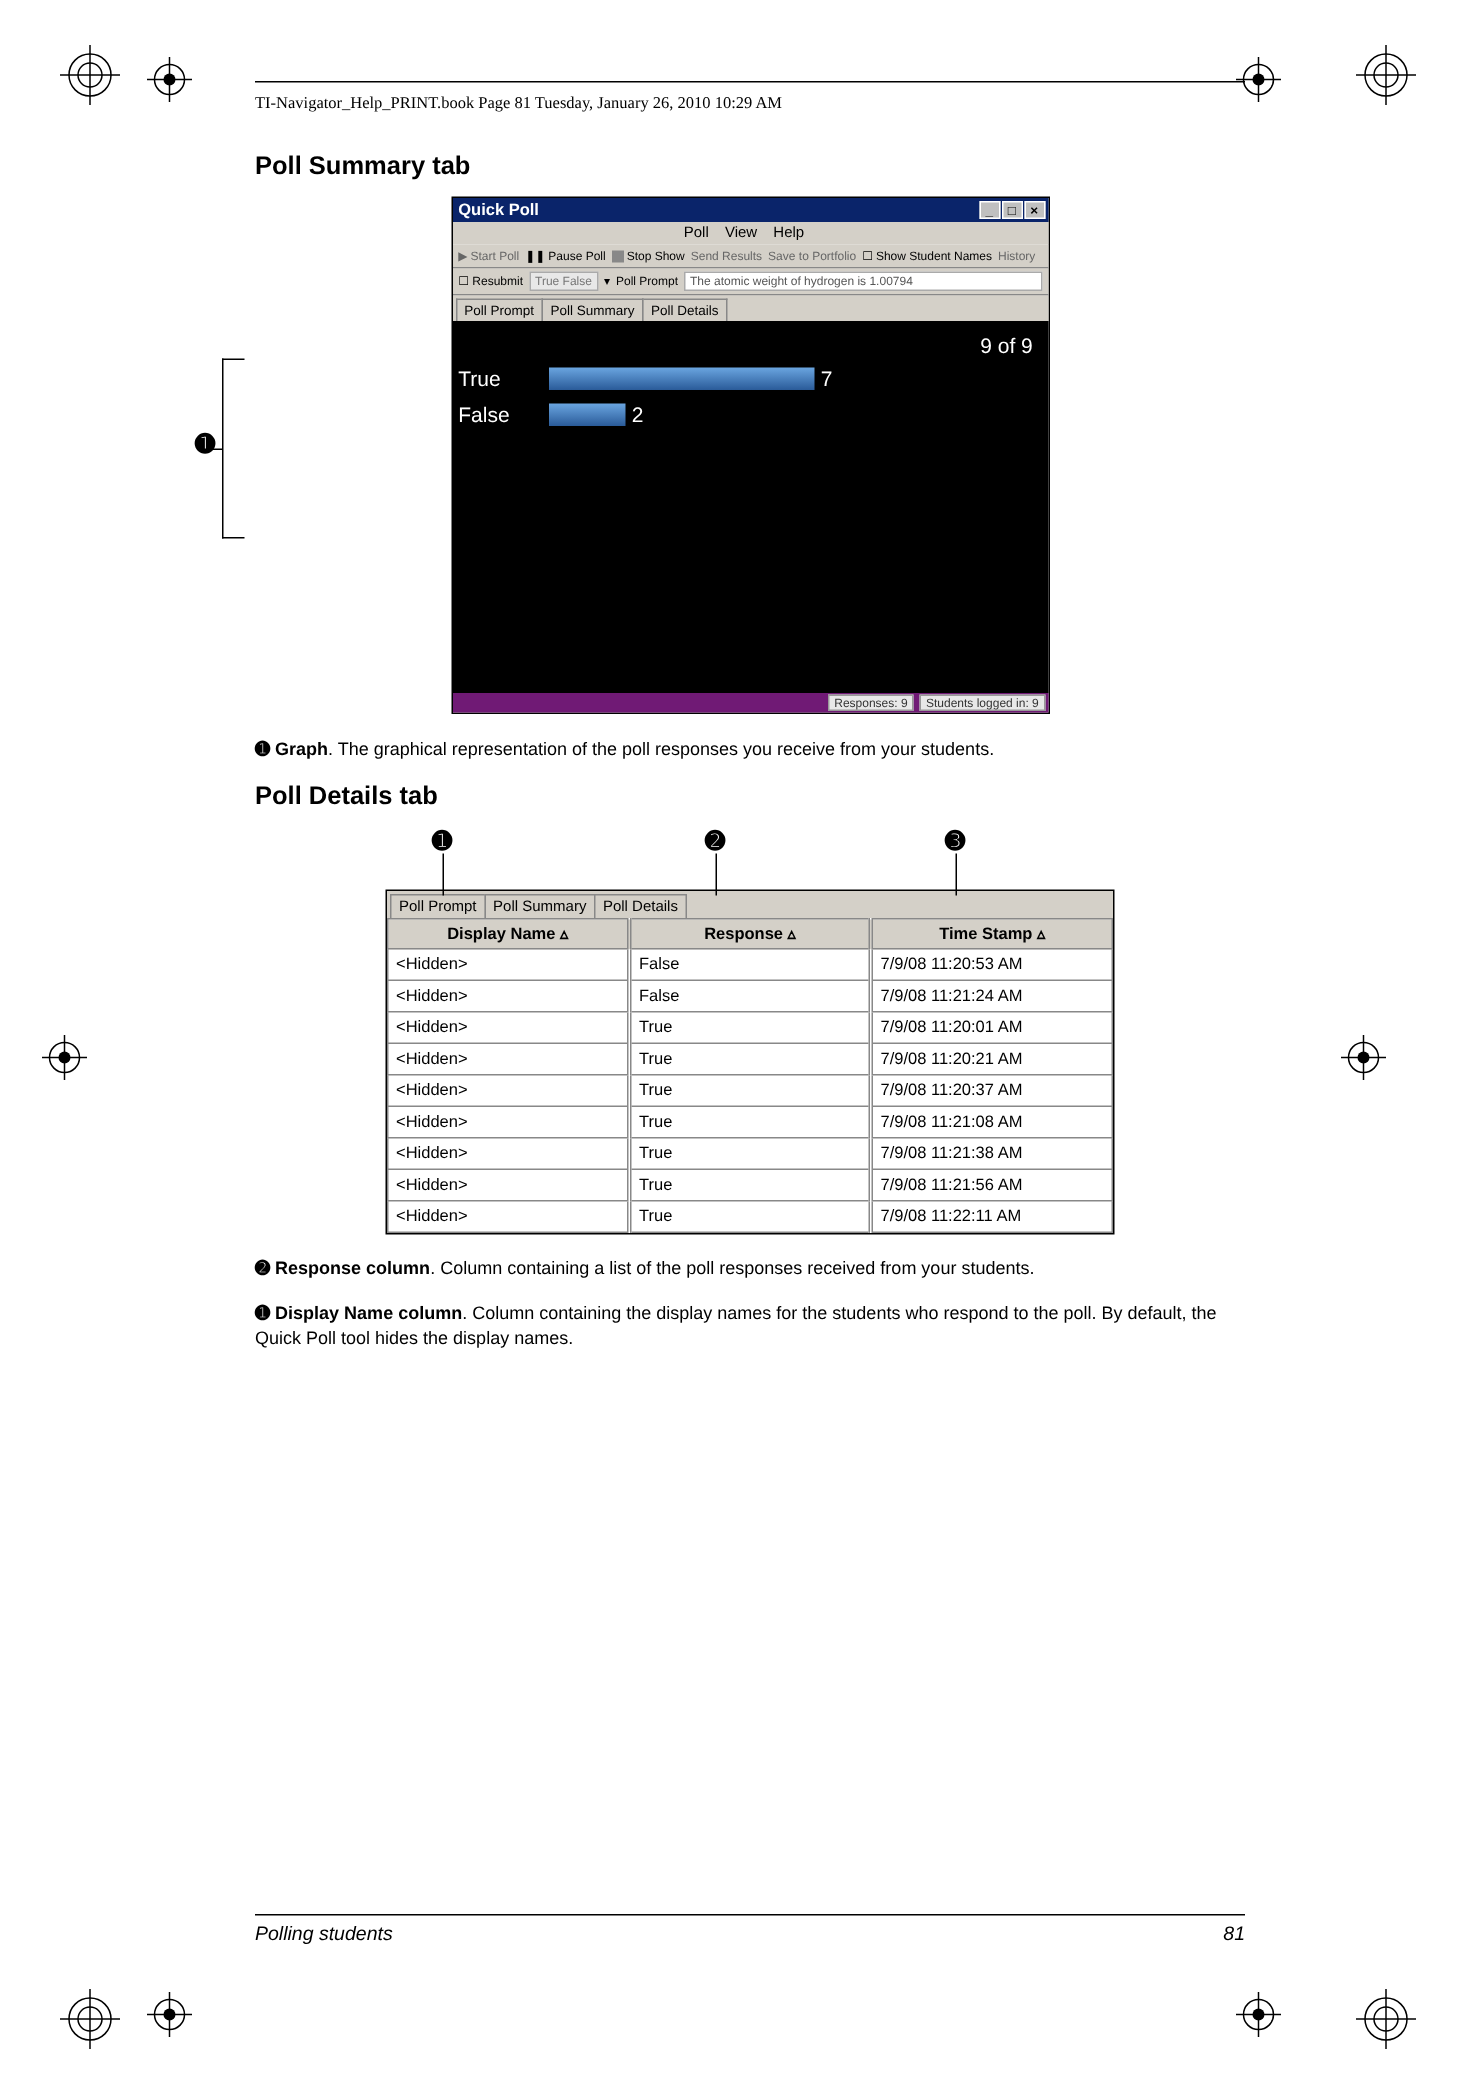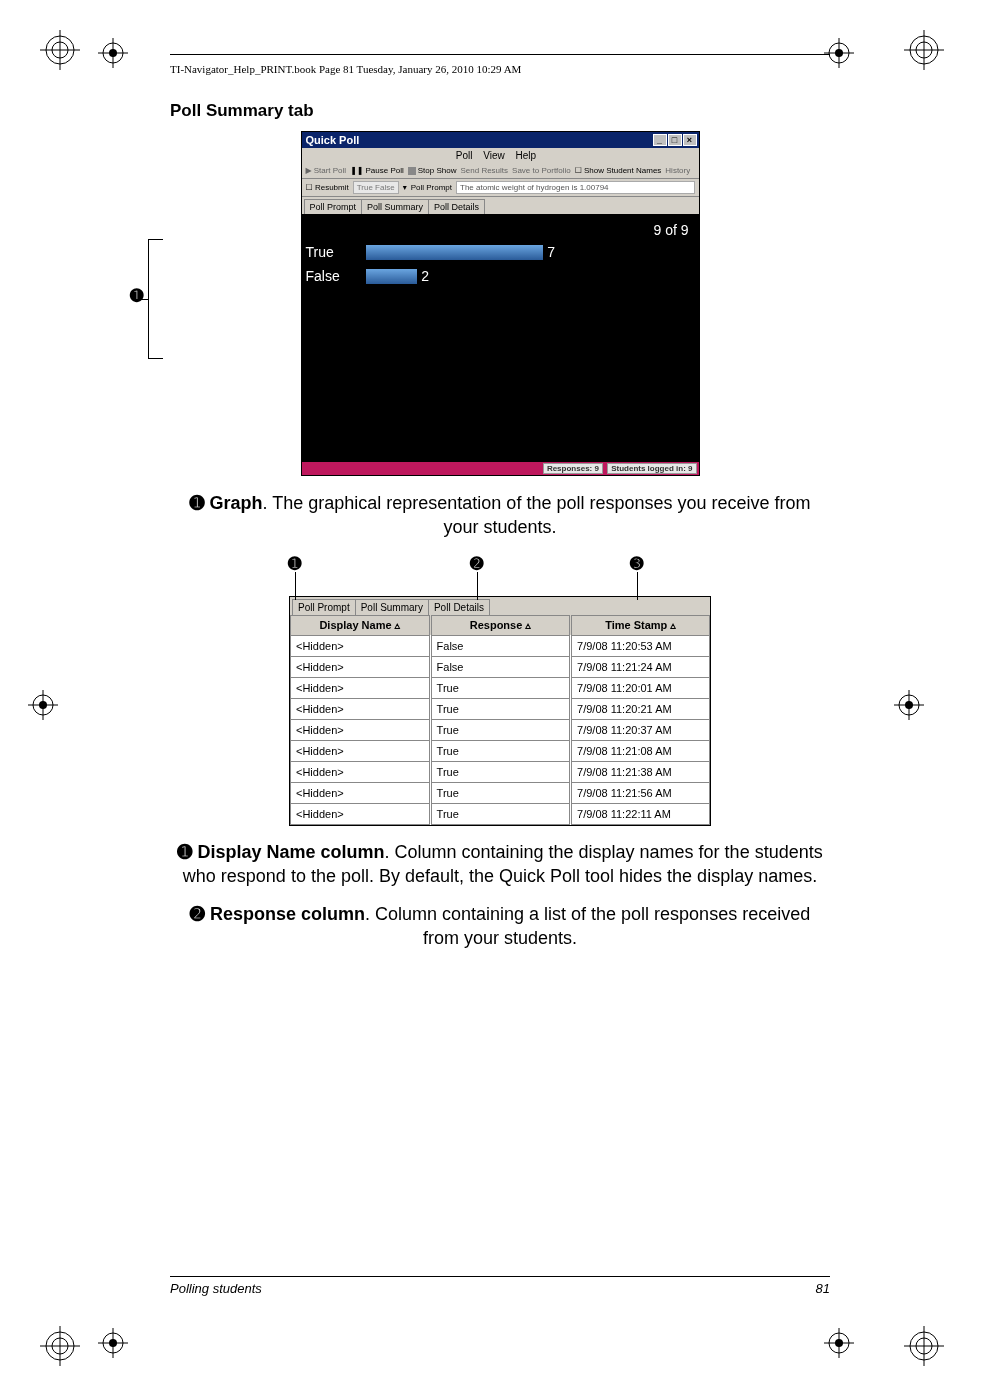--- a/index.html
+++ b/index.html
@@ -130,26 +130,25 @@
   .bar-row { display: flex; align-items: center; margin-bottom: 8px; }
   .bar-label { width: 60px; }
   .bar-track { flex: 1; display: flex; align-items: center; }
   .bar {
     height: 15px;
     background: linear-gradient(#6aa5e0,#2a5b99);
   }
   .bar-val { margin-left: 4px; color:#fff; }
   .qp-chart .spacer { height: 160px; }
   .qp-status {
-    background: #be185d;
+    background: #701a75;
     font-size: 8px;
     text-align: right;
     padding: 1px 2px;
     color: #333;
-    font-weight: bold;
   }
   .qp-status .box {
     display:inline-block; background:#e8e8e8; border:1px solid #999;
     padding: 0px 3px; margin-left: 2px;
   }
   .callout-1 {
     position: absolute;
     left: -40px;
     top: 155px;
     font-size: 16px;
@@ -163,21 +162,21 @@
     height: 120px;
     border-left: 1px solid #000;
     border-top: 1px solid #000;
     border-bottom: 1px solid #000;
   }
   .callout-stem {
     position: absolute;
     left: -37px; top: 168px;
     width: 15px; height: 1px; background:#000;
   }
-  .body-text { font-size: 18px; line-height: 1.35; margin: 0 0 14px 0; text-align: center; }
+  .body-text { font-size: 12px; line-height: 1.35; margin: 0 0 14px 0; }
   .body-text b { font-weight: bold; }
   .circ-num { font-weight: bold; }
 
   .details-wrap { position: relative; margin: 6px 0 14px 0; display:flex; justify-content:center; }
   .details-callouts {
     position: absolute;
     top: 0; left: 0; right: 0;
     font-size: 16px; font-weight: bold;
   }
   .details-callouts .c1 { position:absolute; left: 118px; top: 0; }
@@ -188,21 +187,21 @@
     margin-top: 42px;
     border: 1px solid #000;
     font-family: Tahoma, sans-serif;
   }
   .dt-tabs { background:#d4d0c8; font-size:10px; padding:2px 2px 0 2px; }
   .dt-tabs .tab { display:inline-block; padding:2px 5px; border:1px solid #888; border-bottom:none; background:#d4d0c8; margin-right:-1px; }
   .dt-tabs .tab.active { background:#d4d0c8; }
   table.details {
     border-collapse: collapse;
     font-size: 11px;
-    width: 420px;
+    width: 484px;
   }
   table.details th {
     background: #d4d0c8;
     font-weight: bold;
     padding: 3px 6px;
     border: 1px solid #888;
     text-align: center;
     font-size: 11px;
   }
   table.details td {
@@ -390,20 +389,21 @@
         <span class="box">Responses: 9</span>
         <span class="box">Students logged in: 9</span>
       </div>
     </div>
   </div>
 
   <p class="body-text">
     <b class="circ-num">➊ Graph</b><span>. The graphical representation of the poll responses you receive from your students.</span>
   </p>
 
+  <h3 class="section">Poll Details tab</h3>
 
   <div class="details-wrap">
     <div class="details-callouts">
       <span class="c1">➊</span>
       <span class="line" style="left:125px;"></span>
       <span class="c2">➋</span>
       <span class="line" style="left:307px;"></span>
       <span class="c3">➌</span>
       <span class="line" style="left:467px;"></span>
     </div>
@@ -464,24 +464,24 @@
               <td class="col1">&lt;Hidden&gt;</td>
               <td class="col2">True</td>
               <td class="col3">7/9/08 11:22:11 AM</td>
             </tr>
           </tbody>
       </table>
     </div>
   </div>
 
   <p class="body-text">
+    <b class="circ-num">➋ Response column</b><span>. Column containing a list of the poll responses received from your students.</span>
+  </p>
+
+  <p class="body-text">
     <b class="circ-num">➊ Display Name column</b><span>. Column containing the display names for the students who respond to the poll. By default, the Quick Poll tool hides the display names.</span>
-  </p>
-
-  <p class="body-text">
-    <b class="circ-num">➋ Response column</b><span>. Column containing a list of the poll responses received from your students.</span>
   </p>
 </div>
 
 <div class="footer">
   <span>Polling students</span>
   <span class="pn">81</span>
 </div>
 
 </body></html>

